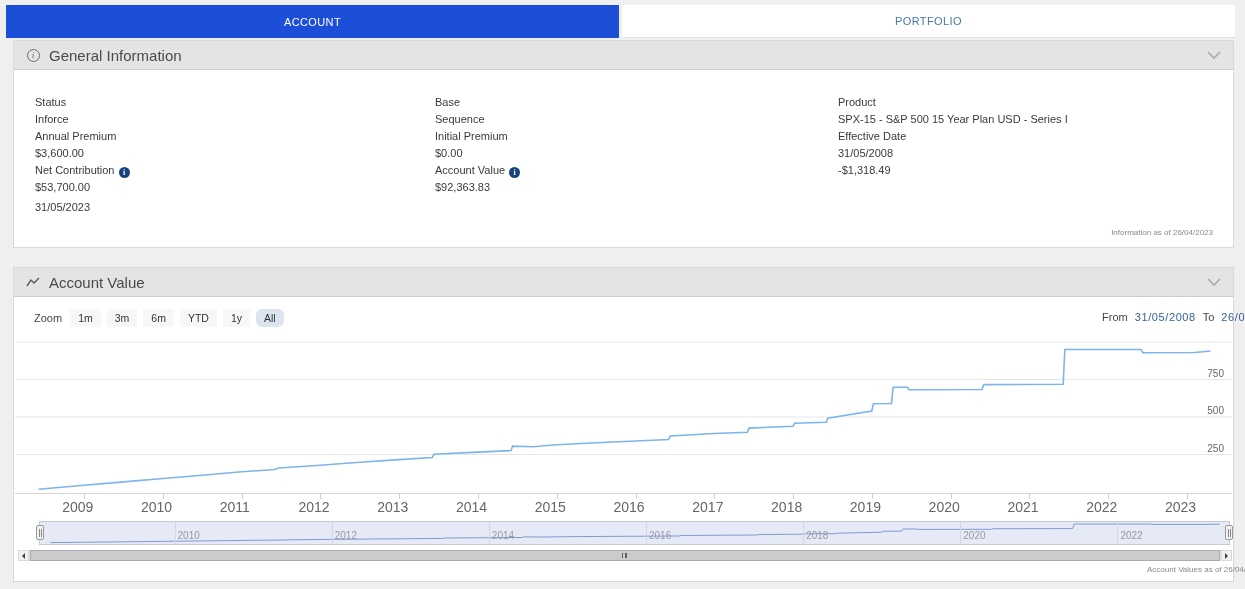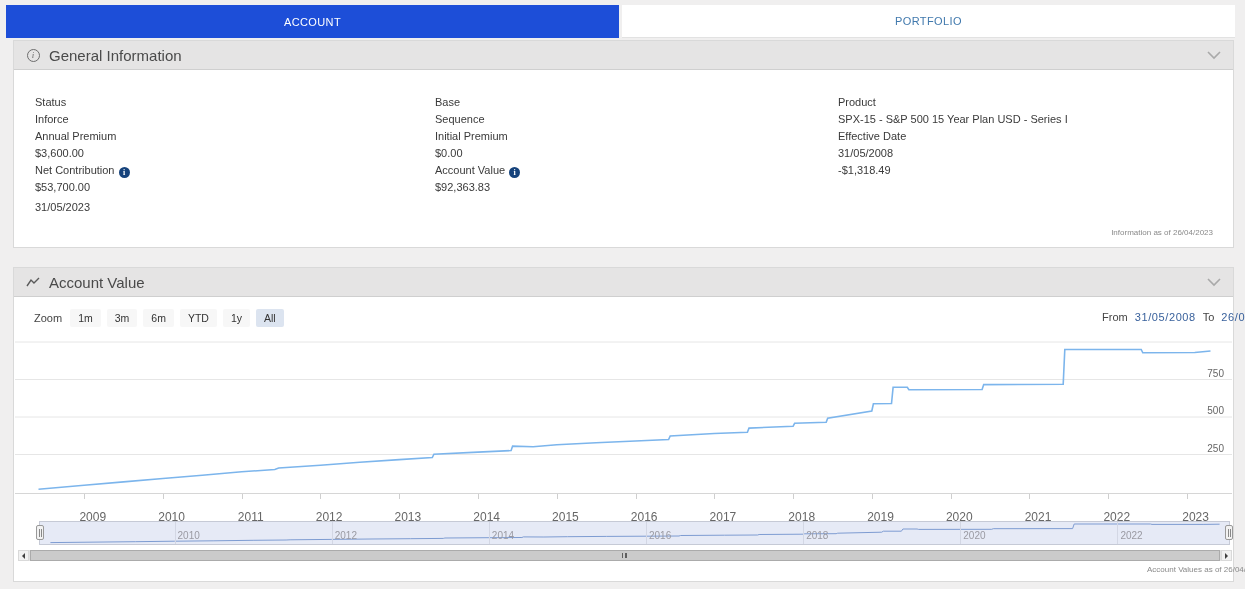--- a/index.html
+++ b/index.html
@@ -34,30 +34,30 @@
   .info-badge { display:inline-block; width:11px; height:11px; background:#16437c; border-radius:50%;
                 color:#fff; font-size:8px; font-weight:bold; text-align:center; line-height:11px;
                 margin-left:4px; vertical-align:-1px; font-family:"Liberation Serif",serif; }
   .as-of { position:absolute; right:20px; bottom:10px; font-size:8px; color:#8a8a8a; }
 
   
   .range-row { position:relative; height:36px; padding:12px 0 0 20px; display:flex; align-items:flex-start; }
   .zoom-label { font-size:11px; color:#444; margin-right:8px; margin-top:3px; }
   .zoom-btn { font-size:10.5px; color:#333; background:#f7f7f7; padding:3px 8px; margin-right:6px;
               border-radius:2px; cursor:pointer; }
-  .zoom-btn.selected { background:#dce4f0; }
+  .zoom-btn.selected { background:#dce4f0;border-radius:6px; }
   .fromto { position:absolute; left:1088px; top:14px; white-space:nowrap; font-size:11px; color:#444; }
   .fromto .date { color:#39619c; letter-spacing:.6px; margin:0 4px; cursor:text; }
 
   .plot { position:relative; height:160px; margin:0 1px; }
   #main-chart, #nav-chart { position:absolute; left:0; top:0; }
   .ylab { position:absolute; font-size:10px; color:#666; right:8px; }
 
   .xaxis { position:relative; height:18px; margin:0 1px; border-top:1px solid #d6d6d6; }
-  .xlab { position:absolute; top:16px; width:44px; text-align:right; font-size:12px; color:#666; }
+  .xlab { position:absolute; top:5px; width:44px; text-align:left; font-size:14px; color:#666; }
   .xtick { position:absolute; top:0; width:1px; height:5px; background:#cfcfcf; }
 
   .navigator { position:relative; height:24px; margin:10px 1px 0 1px; }
   .nav-band { position:absolute; left:24px; right:2px; top:0; bottom:0;
               background:#e6eaf6; border:1px solid #c6cad6; }
   .nav-lab { position:absolute; top:9px; font-size:10px; color:#9a9aa2; }
   .nav-grid { position:absolute; top:1px; bottom:1px; width:1px; background:#d3d7e4; }
   .nav-handle { position:absolute; top:4px; width:8px; height:15px; background:#f2f2f2;
                 border:1px solid #999; border-radius:2px; cursor:ew-resize; }
   .nav-handle i { position:absolute; left:2px; top:3px; width:3px; height:8px;

